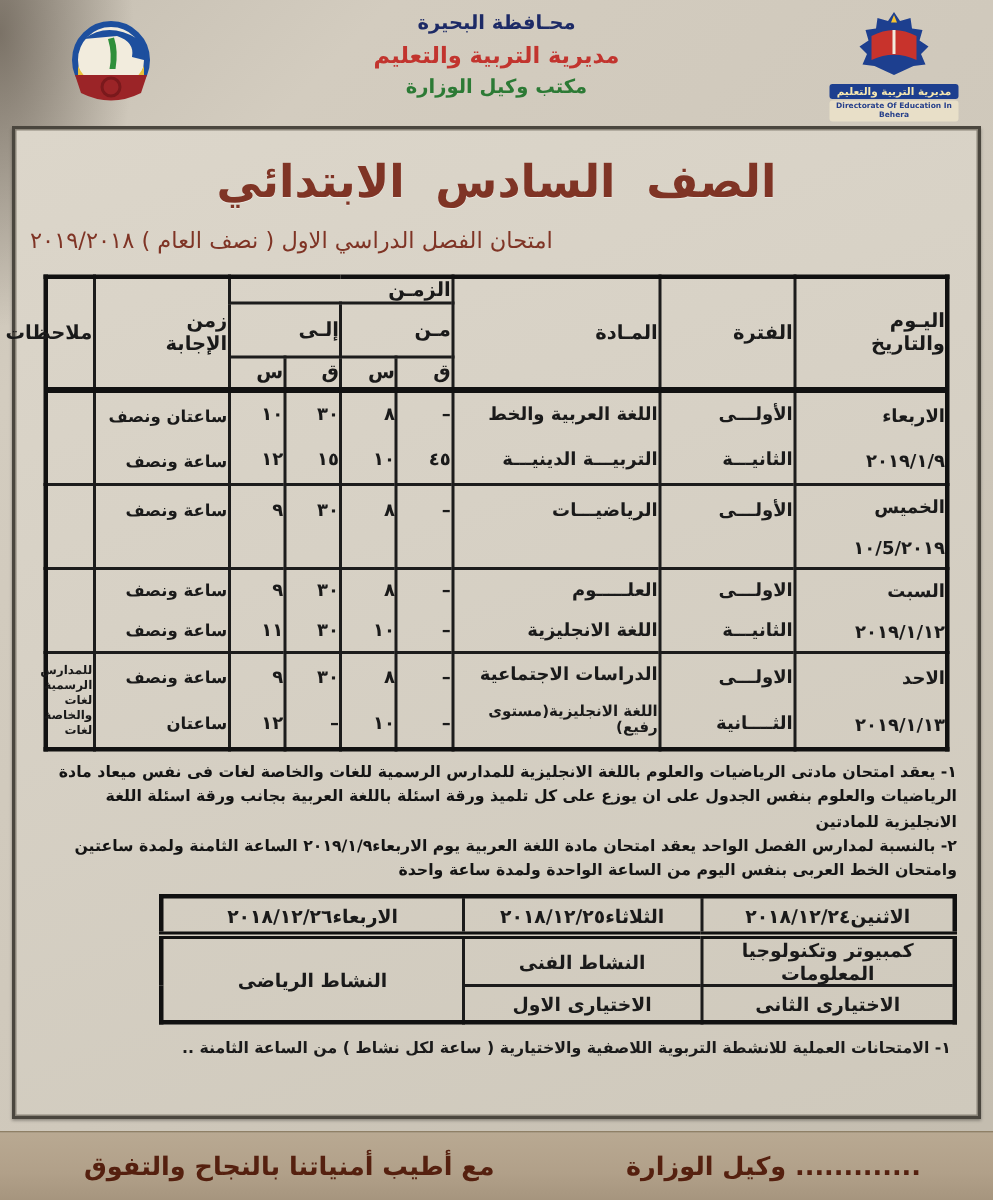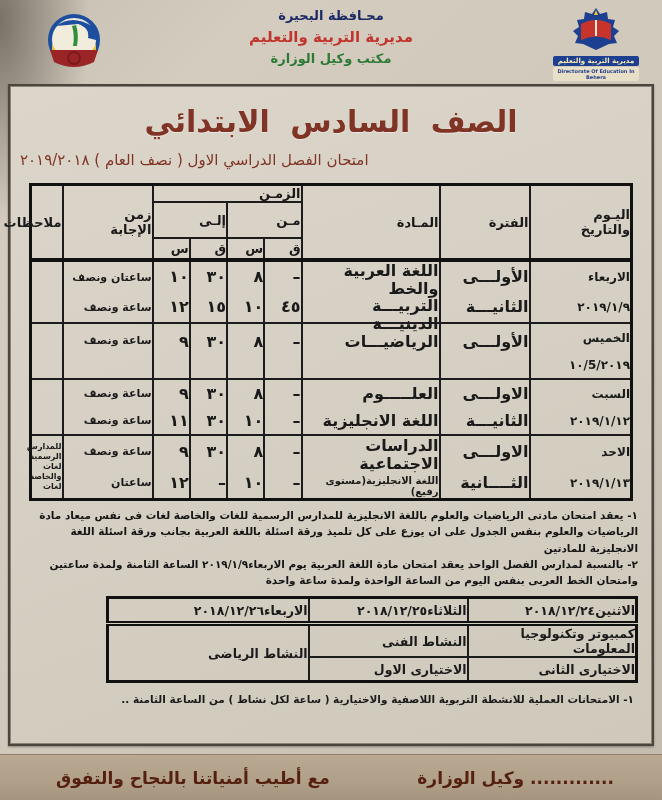--- a/index.html
+++ b/index.html
@@ -63,32 +63,32 @@
   .main-table thead tr.sub1 th{ font-size:13px; height:36px; }
   .main-table thead tr.sub2 th{ font-size:13px; height:22px; }
   .main-table thead{ border-bottom:4px solid #111; }
   .col-day{ width:102px;margin-top:44px; } .col-period{ width:90px; } .col-subject{ width:138px; }
   .col-q{ width:34px; } .col-s{ width:34px; }
   .col-answer{ width:90px; } .col-notes{ width:32px; }
   .cellstack{ display:flex; flex-direction:column; justify-content:space-around; height:100%; }
   .r1 .cellstack{ height:60px; } .r2 .cellstack{ height:54px; }
   .r3 .cellstack{ height:54px; } .r4 .cellstack{ height:62px; }
   .day-name{ font-size:12px; } .day-date{ font-size:12px; }
-  .line{ font-size:16px; line-height:1.1; }
+  .line{ font-size:12px; line-height:1.1; }
   .line.small{ font-size:10px; }
   .answer-line{ font-size:11px; }
   .notes-cell{ font-size:8px; line-height:1.25; white-space:pre-line; }
   
   .notes-block{ margin:6px 4px 0; }
   .note-line{ font-size:10.5px; font-weight:bold; line-height:1.55; text-align:right; color:#141414; }
   
   .bottom-table{
     width:532px; margin:8px 4px 0 auto; border:3px solid #111; table-layout:fixed; font-weight:bold;
   }
-  .bottom-table th,.bottom-table td{ border:2px solid #1c1c1c; text-align:right;margin-top:48px; }
+  .bottom-table th,.bottom-table td{ border:2px solid #1c1c1c; text-align:center;margin-top:48px; }
   .bottom-table thead th{ font-size:12.5px; height:26px; border-bottom:5px double #111; }
   .bottom-table td{ font-size:12.5px; height:24px; }
   .bt-col1{ width:168px; } .bt-col2{ width:158px; } .bt-col3{ width:200px; }
   .bottom-note{ font-size:10.5px; font-weight:bold; margin:10px 8px 0; text-align:right; }
   
   .footer-strip{
     position:absolute; left:0; right:0; bottom:0; height:46px;
     background:linear-gradient(180deg,#b9a992 0%, #b1a089 60%, #a6957e 100%);
     display:flex; align-items:center; justify-content:space-between;
     padding:0 48px 0 56px;

